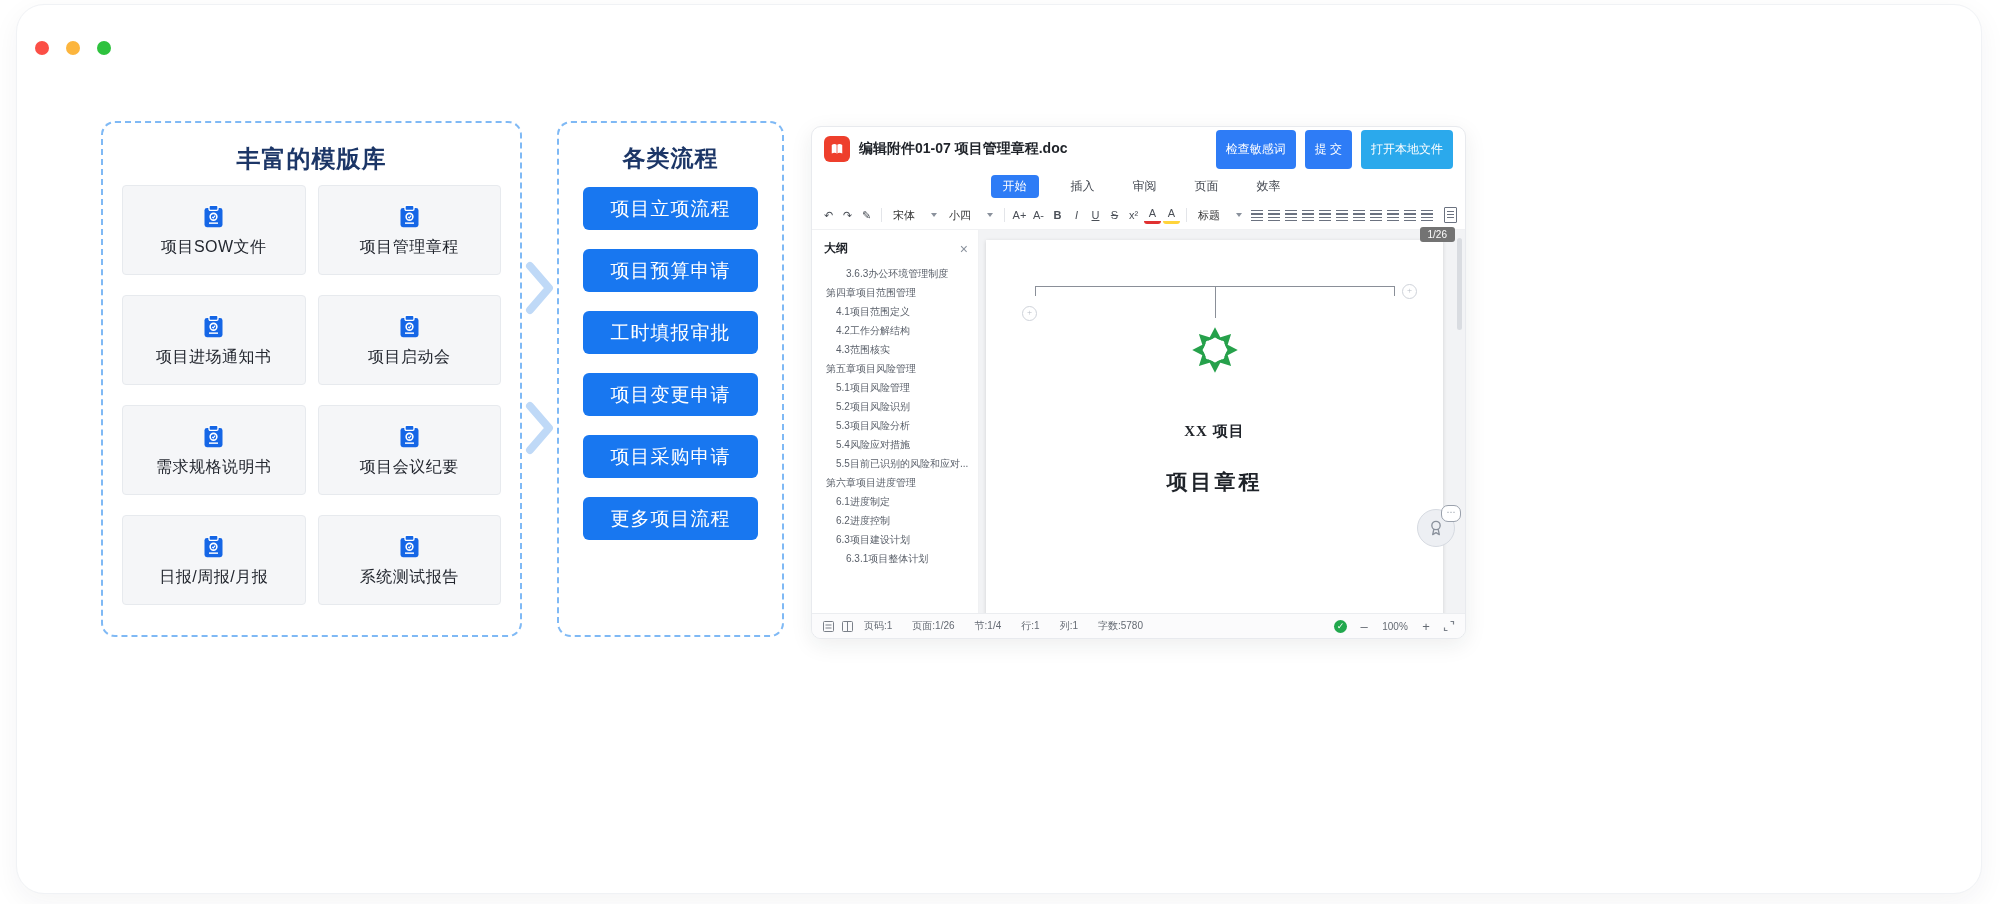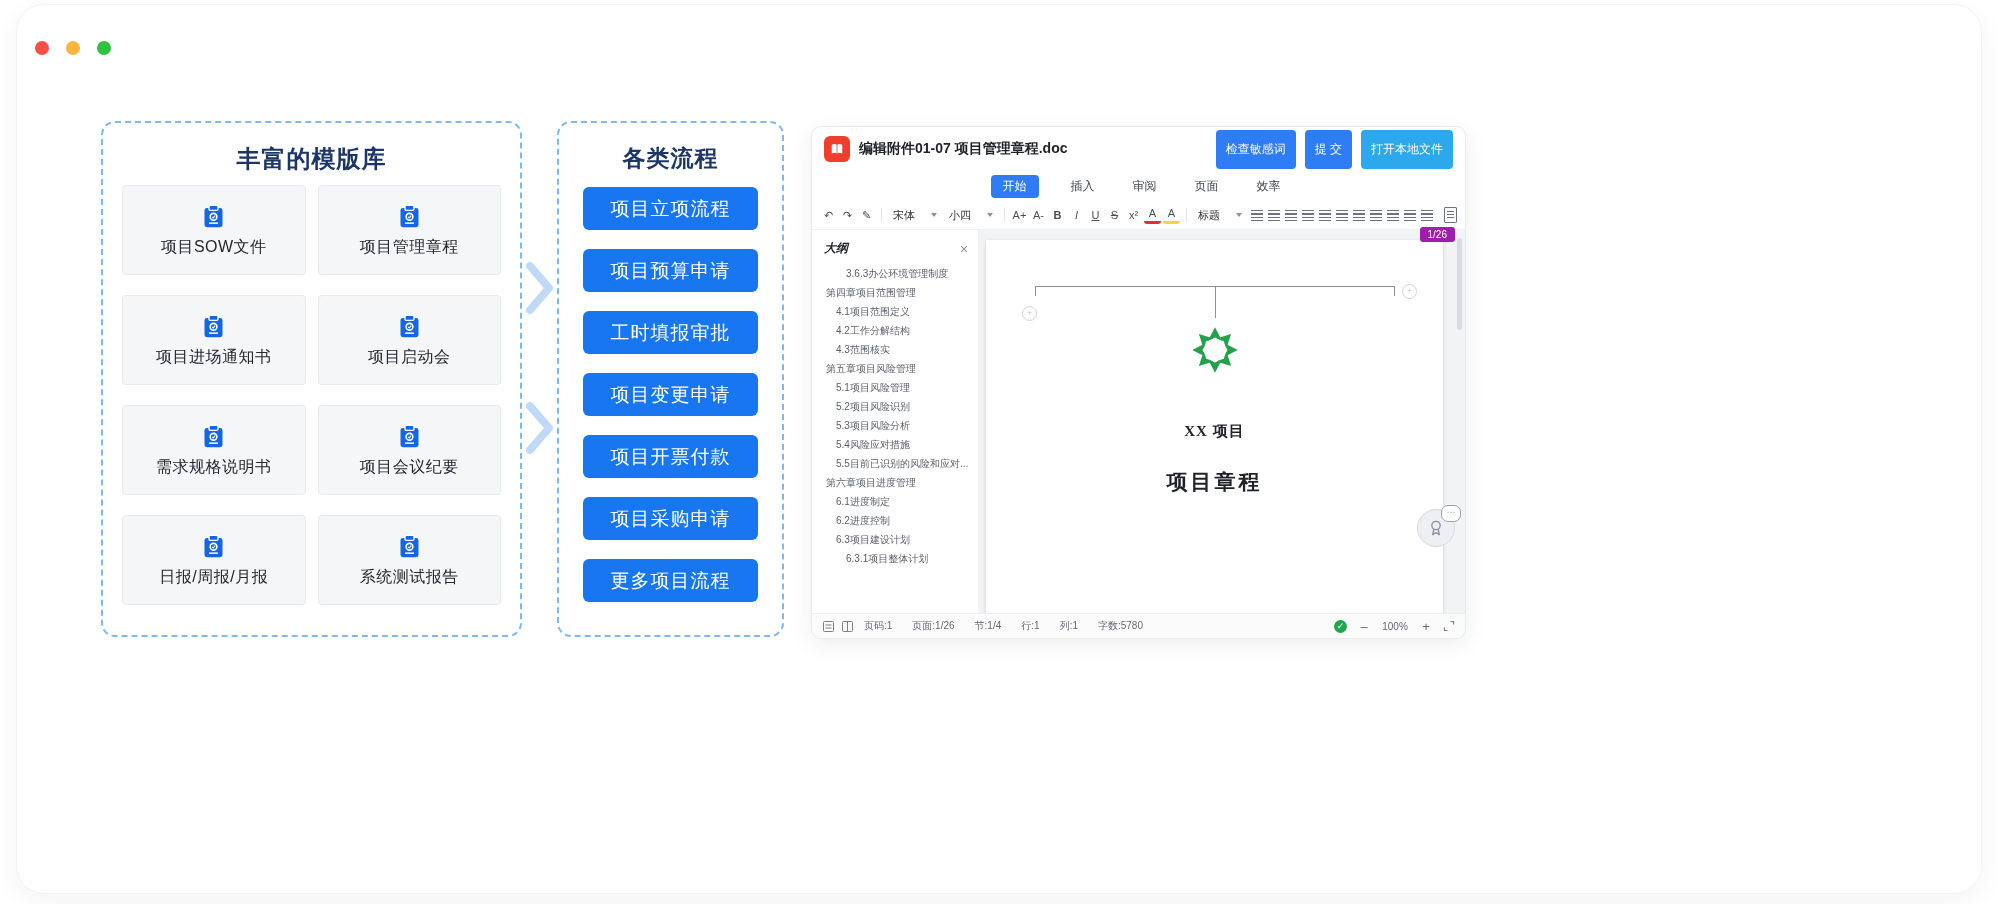--- a/index.html
+++ b/index.html
@@ -69,21 +69,21 @@
   .tb-ic.bars{width:15px;}
   .tb-ic.bars::before{content:"";width:12px;height:11px;
     background:repeating-linear-gradient(to bottom,#6b7280 0 1.4px,transparent 1.4px 3.3px);}
   .dd{display:flex;align-items:center;gap:16px;padding:2px 5px;border-radius:3px;font-size:11px;color:#333;cursor:pointer;white-space:nowrap;}
   .caret{width:0;height:0;border-left:3px solid transparent;border-right:3px solid transparent;border-top:4px solid #8a919c;}
   .page-ic{width:11px;height:14px;border:1px solid #6b7280;border-radius:1px;position:relative;cursor:pointer;}
   .page-ic::after{content:"";position:absolute;left:2px;right:2px;top:3px;height:1px;background:#6b7280;box-shadow:0 3px 0 #6b7280,0 6px 0 #6b7280;}
 
   .ed-body{flex:1;display:flex;min-height:0;}
   .outline{width:146px;flex:none;border-right:1px solid #f0f1f3;padding:10px 8px 0 12px;overflow:hidden;}
-  .outline-head{display:flex;align-items:flex-end;font-size:12px;font-weight:700;color:#1f2329;font-style:italic;}
+  .outline-head{display:flex;align-items:flex-end;font-size:12px;font-weight:700;color:#1f2329;}
   .outline-close{margin-left:auto;font-size:14px;color:#8a919c;cursor:pointer;font-weight:400;padding:0 2px;}
   .outline-list{margin-top:7px;}
   .outline-item{font-size:10px;color:#595f69;line-height:19px;white-space:nowrap;overflow:hidden;
     text-overflow:ellipsis;cursor:pointer;}
 
   .canvas{flex:1;background:#f2f3f5;position:relative;overflow:hidden;}
   .page{position:absolute;left:7px;right:22px;top:10px;height:560px;background:#fff;
     box-shadow:0 1px 4px rgba(0,0,0,.14);font-family:"Liberation Serif","DejaVu Serif",serif;}
   .bracket{position:absolute;top:46px;left:50%;transform:translateX(-50%);width:360px;height:1px;background:#8a8f98;}
   .bracket .tick{position:absolute;top:0;width:1px;height:10px;background:#8a8f98;}
@@ -93,21 +93,21 @@
     color:#b8bdc6;font-size:9px;line-height:11px;text-align:center;background:#fff;}
   .a-left{left:36px;top:66px;} .a-right{right:26px;top:44px;}
   .doc-logo{position:absolute;top:84px;left:50%;transform:translateX(-50%);color:var(--green,#26A14B);}
   .doc-logo svg{width:52px;height:52px;display:block;}
   .doc-line1{position:absolute;top:182px;left:0;right:0;text-align:center;font-size:15px;
     font-weight:700;color:#1f2329;letter-spacing:1px;}
   .doc-line2{position:absolute;top:228px;left:0;right:0;text-align:center;font-size:21px;
     font-weight:700;color:#1f2329;letter-spacing:3px;}
   .scrollbar{position:absolute;right:3px;top:8px;width:5px;height:92px;background:#d9dce1;border-radius:3px;cursor:pointer;}
 
-  .page-badge{position:absolute;top:100px;right:10px;background:#a21caf;color:#fff;font-size:10px;
+  .page-badge{position:absolute;top:100px;right:10px;background:#737373;color:#fff;font-size:10px;
     padding:2px 8px;border-radius:3px;z-index:5;}
 
   .ed-status{height:24px;flex:none;border-top:1px solid #ebedf0;background:#fbfbfc;display:flex;
     align-items:center;gap:10px;padding:0 10px;font-size:10px;color:#646a73;}
   .st-ics{display:flex;gap:6px;align-items:center;}
   .status-item{white-space:nowrap;}
   .status-items{display:flex;gap:20px;align-items:center;}
   .sync-ic{width:13px;height:13px;border-radius:50%;background:#21a84d;color:#fff;font-size:9px;
     display:flex;align-items:center;justify-content:center;cursor:pointer;}
   .zoom-btn{width:14px;text-align:center;font-size:13px;color:#646a73;cursor:pointer;line-height:1;}
@@ -239,21 +239,20 @@
     <polyline points="5,6 24,28 5,50" fill="none" stroke="#BFD9F7" stroke-width="8" stroke-linecap="round" stroke-linejoin="round"></polyline>
   </svg>
 
   <section class="dashed-panel flows-panel">
     <h2 class="panel-title">各类流程</h2>
     <div class="flow-buttons">
         <button class="flow-btn">项目立项流程</button>
         <button class="flow-btn">项目预算申请</button>
         <button class="flow-btn">工时填报审批</button>
         <button class="flow-btn">项目变更申请</button>
-        <button class="flow-btn">项目开票付款</button>
         <button class="flow-btn">项目采购申请</button>
         <button class="flow-btn">更多项目流程</button>
       </div>
   </section>
 
   <section class="editor">
 
     <div class="ed-header">
       <span class="doc-icon">
         <svg viewBox="0 0 24 24">

